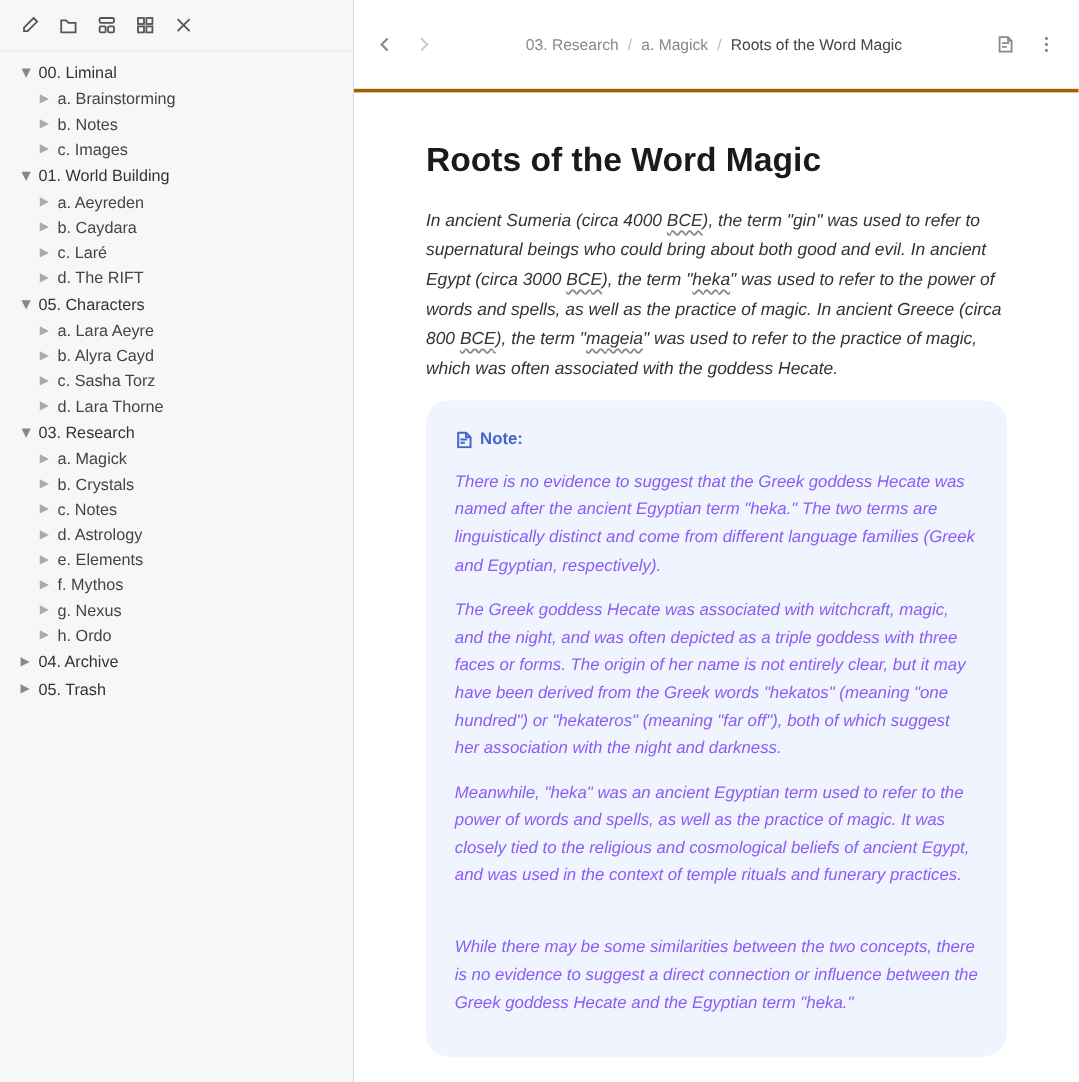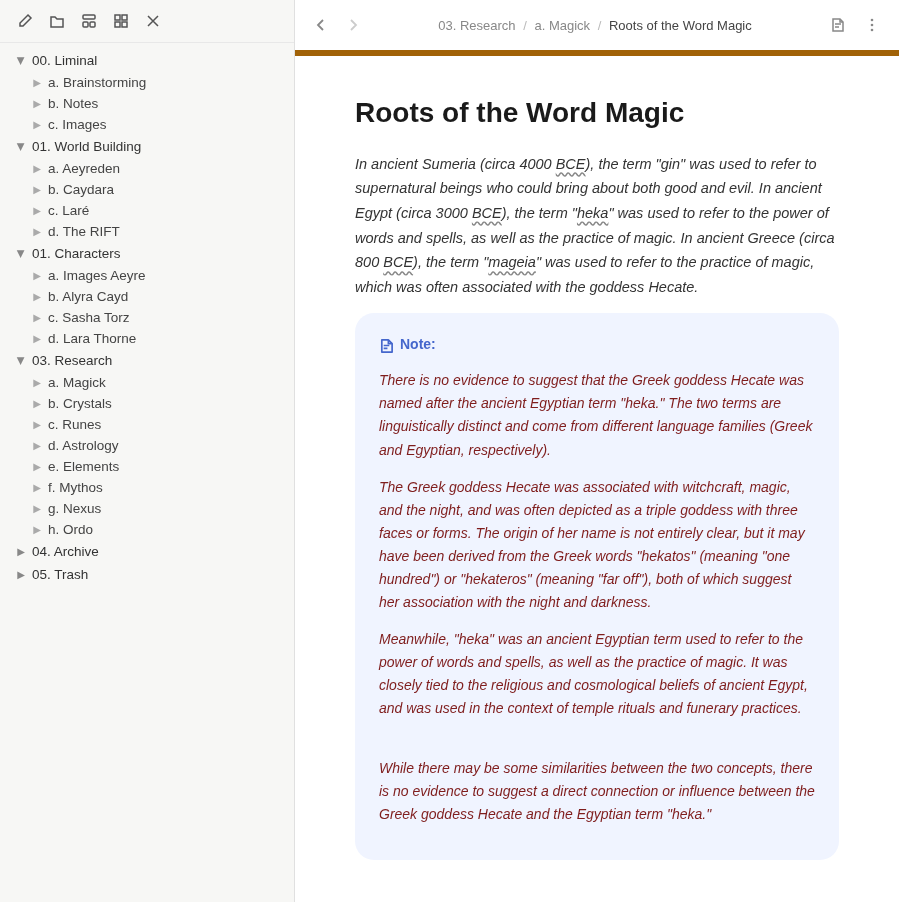--- a/index.html
+++ b/index.html
@@ -80,22 +80,22 @@
     
     #main {
       flex: 1;
       display: flex;
       flex-direction: column;
       overflow: hidden;
     }
     #main-header {
       display: flex;
       align-items: center;
-      padding: 12px 14px;
-      border-bottom: 6px solid #a16207;
+      padding: 24px 14px;
+      border-bottom: 3px solid #a16207;
       gap: 8px;
     }
     .nav-btn {
       width: 24px; height: 24px;
       display: flex; align-items: center; justify-content: center;
       color: #888;
       cursor: pointer;
       border-radius: 4px;
     }
     .nav-btn.disabled { color: #ccc; cursor: default; }
@@ -157,21 +157,21 @@
       gap: 6px;
       font-size: 14px;
       font-weight: 600;
       color: #4466cc;
       margin-bottom: 12px;
     }
     .note-header svg { width: 15px; height: 15px; }
     .note-body {
       font-size: 14px;
       line-height: 1.65;
-      color: #7f1d1d;
+      color: #8b5cf6;
     }
     .note-body p { margin-bottom: 12px; }
     .note-body p:last-child { margin-bottom: 0; margin-top: 36px; }
   </style>
 </head>
 <body>
 
 <div id="sidebar">
   <div id="toolbar">
     <div class="toolbar-icon">
@@ -248,26 +248,26 @@
           </div>
           <div class="tree-item">
             <span class="chevron">▶</span>
             <span>d. The RIFT</span>
           </div>
         </div>
       </div>
       <div class="tree-section">
         <div class="tree-section-header">
           <span class="chevron open">▶</span>
-          <span>01. Characters</span>
+          <span>05. Characters</span>
         </div>
         <div class="tree-children">
           <div class="tree-item">
             <span class="chevron">▶</span>
-            <span>a. Images Aeyre</span>
+            <span>a. Lara Aeyre</span>
           </div>
           <div class="tree-item">
             <span class="chevron">▶</span>
             <span>b. Alyra Cayd</span>
           </div>
           <div class="tree-item">
             <span class="chevron">▶</span>
             <span>c. Sasha Torz</span>
           </div>
           <div class="tree-item">
@@ -285,21 +285,21 @@
           <div class="tree-item">
             <span class="chevron">▶</span>
             <span>a. Magick</span>
           </div>
           <div class="tree-item">
             <span class="chevron">▶</span>
             <span>b. Crystals</span>
           </div>
           <div class="tree-item">
             <span class="chevron">▶</span>
-            <span>c. Runes</span>
+            <span>c. Notes</span>
           </div>
           <div class="tree-item">
             <span class="chevron">▶</span>
             <span>d. Astrology</span>
           </div>
           <div class="tree-item">
             <span class="chevron">▶</span>
             <span>e. Elements</span>
           </div>
           <div class="tree-item">

